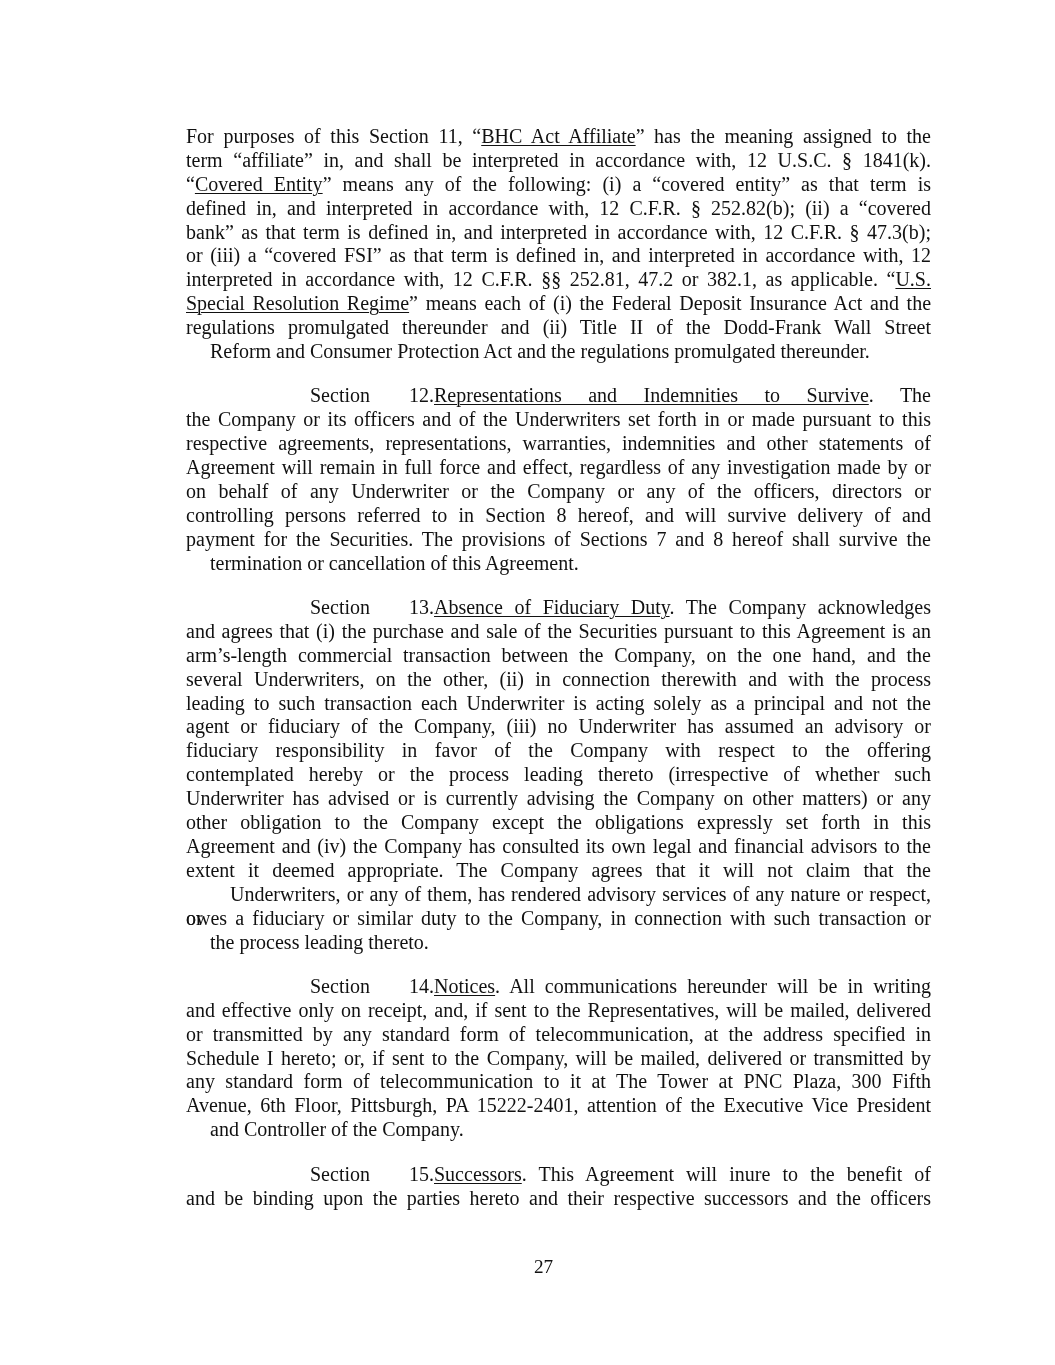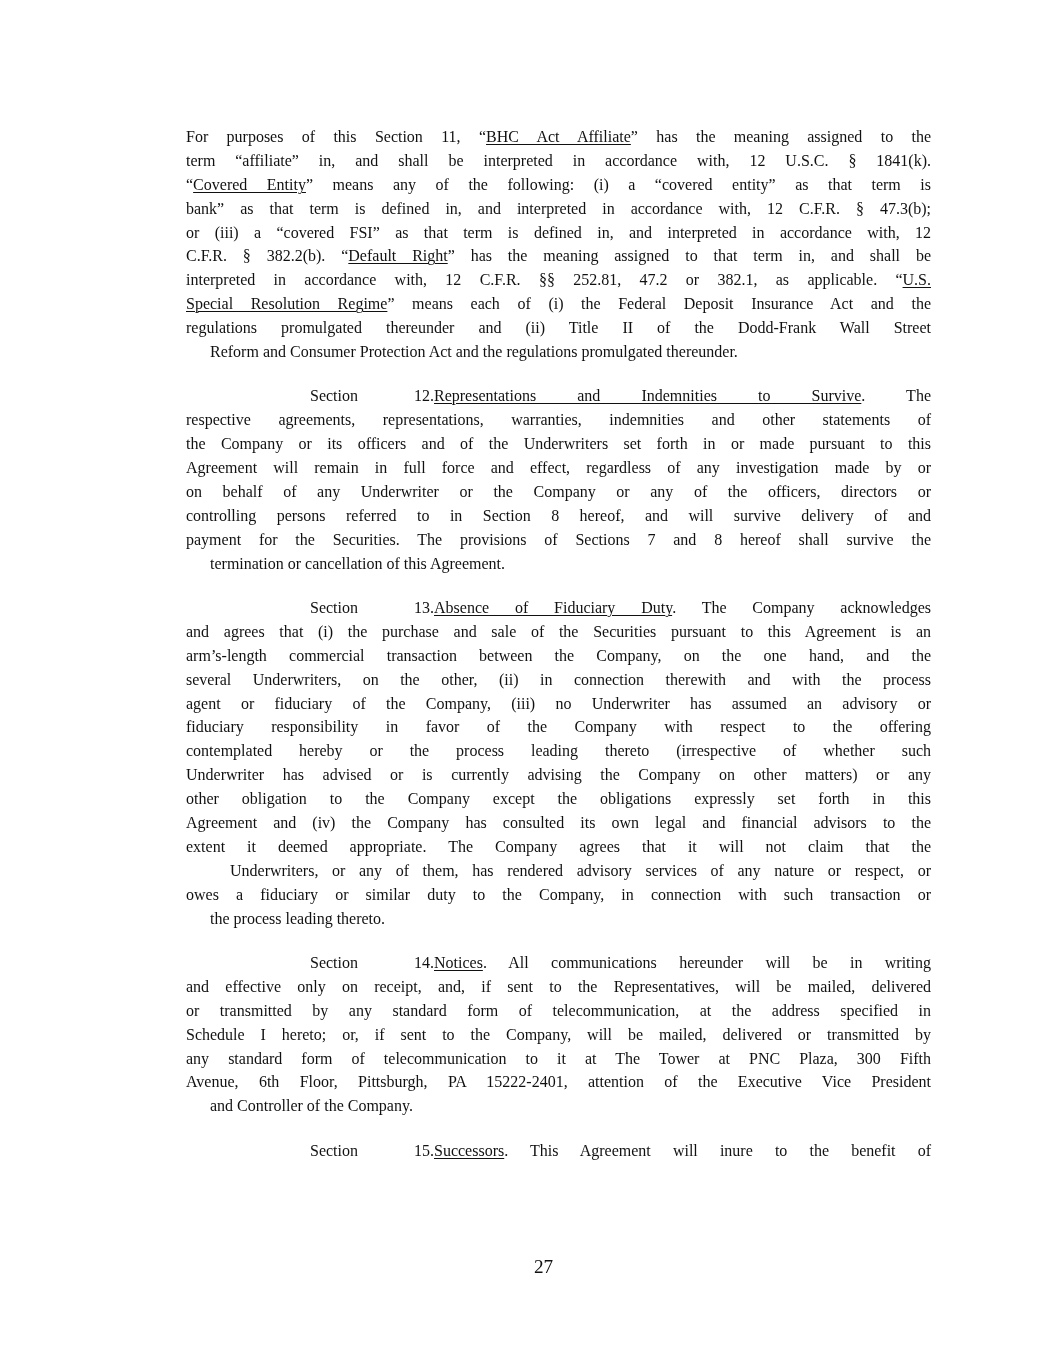--- a/index.html
+++ b/index.html
@@ -1,19 +1,19 @@
 <!DOCTYPE html>
 <html><head>
 <meta charset="utf-8">
 <style>
   html, body { margin: 0; padding: 0; background: #ffffff; }
   body { width: 1055px; height: 1365px; position: relative; overflow: hidden; }
   .page {
     position: absolute; left: 186px; top: 125px; width: 745px;
-    font-family: "Liberation Serif", serif; font-size: 16px; line-height: 23.9px;
+    font-family: "Liberation Serif", serif; font-size: 20px; line-height: 23.9px;
     color: #111111;
   }
   .para { margin: 0 0 20.5px 0; }
   .line { display: block; text-align: justify; text-align-last: justify; white-space: nowrap; height: 23.9px; }
   .line.last { text-align-last: left; margin-left: 24px; }
   .line > span { white-space: pre; }
   .u { text-decoration: underline; text-underline-offset: 2px; text-decoration-thickness: 1px; }
   .indent { padding-left: 124px; }
   .page-number {
     position: absolute; left: 16px; width: 1055px; top: 1256px; text-align: center;
@@ -22,43 +22,44 @@
   .sec-num { display: inline-block; width: 124px; }
 </style>
 </head>
 <body>
 
 <div class="page" id="page">
     <div class="para">
       <span class="line"><span style="white-space: normal;">For purposes of this Section 11, “</span><span class="u" style="white-space: normal;">BHC Act Affiliate</span><span style="white-space: normal;">” has the meaning assigned to the</span></span>
       <span class="line"><span style="white-space: normal;">term “affiliate” in, and shall be interpreted in accordance with, 12 U.S.C. § 1841(k).</span></span>
       <span class="line"><span style="white-space: normal;">“</span><span class="u" style="white-space: normal;">Covered Entity</span><span style="white-space: normal;">” means any of the following: (i) a “covered entity” as that term is</span></span>
+      <span class="line"><span style="white-space: normal;">defined in, and interpreted in accordance with, 12 C.F.R. § 252.82(b); (ii) a “covered</span></span>
       <span class="line"><span style="white-space: normal;">bank” as that term is defined in, and interpreted in accordance with, 12 C.F.R. § 47.3(b);</span></span>
       <span class="line"><span style="white-space: normal;">or (iii) a “covered FSI” as that term is defined in, and interpreted in accordance with, 12</span></span>
-      <span class="line"><span style="white-space: normal;">C.F.R. § 382.2(b). “</span><span class="u" style="white-space: normal;">Default Right</span><span style="white-space: normal;">” has the meaning assigned to that term in, and shall be</span></span>
       <span class="line"><span style="white-space: normal;">interpreted in accordance with, 12 C.F.R. §§ 252.81, 47.2 or 382.1, as applicable. “</span><span class="u" style="white-space: normal;">U.S.</span></span>
       <span class="line"><span class="u" style="white-space: normal;">Special Resolution Regime</span><span style="white-space: normal;">” means each of (i) the Federal Deposit Insurance Act and the</span></span>
       <span class="line"><span style="white-space: normal;">regulations promulgated thereunder and (ii) Title II of the Dodd-Frank Wall Street</span></span>
       <span class="line last"><span style="white-space: normal;">Reform and Consumer Protection Act and the regulations promulgated thereunder.</span></span>
     </div>
     <div class="para">
       <span class="line indent"><span class="sec-num">Section 12.</span><span class="u" style="white-space: normal;">Representations and Indemnities to Survive</span><span style="white-space: normal;">.    The</span></span>
+      <span class="line"><span style="white-space: normal;">the Company or its officers and of the Underwriters set forth in or made pursuant to this</span></span>
       <span class="line"><span style="white-space: normal;">respective agreements, representations, warranties, indemnities and other statements of</span></span>
-      <span class="line"><span style="white-space: normal;">the Company or its officers and of the Underwriters set forth in or made pursuant to this</span></span>
       <span class="line"><span style="white-space: normal;">Agreement will remain in full force and effect, regardless of any investigation made by or</span></span>
       <span class="line"><span style="white-space: normal;">on behalf of any Underwriter or the Company or any of the officers, directors or</span></span>
       <span class="line"><span style="white-space: normal;">controlling persons referred to in Section 8 hereof, and will survive delivery of and</span></span>
       <span class="line"><span style="white-space: normal;">payment for the Securities.  The provisions of Sections 7 and 8 hereof shall survive the</span></span>
       <span class="line last"><span style="white-space: normal;">termination or cancellation of this Agreement.</span></span>
     </div>
     <div class="para">
       <span class="line indent"><span class="sec-num">Section 13.</span><span class="u" style="white-space: normal;">Absence of Fiduciary Duty</span><span style="white-space: normal;">.  The Company acknowledges</span></span>
       <span class="line"><span style="white-space: normal;">and agrees that (i) the purchase and sale of the Securities pursuant to this Agreement is an</span></span>
       <span class="line"><span style="white-space: normal;">arm’s-length commercial transaction between the Company, on the one hand, and the</span></span>
       <span class="line"><span style="white-space: normal;">several Underwriters, on the other, (ii) in connection therewith and with the process</span></span>
+      <span class="line"><span style="white-space: normal;">leading to such transaction each Underwriter is acting solely as a principal and not the</span></span>
       <span class="line"><span style="white-space: normal;">agent or fiduciary of the Company, (iii) no Underwriter has assumed an advisory or</span></span>
       <span class="line"><span style="white-space: normal;">fiduciary responsibility in favor of the Company with respect to the offering</span></span>
       <span class="line"><span style="white-space: normal;">contemplated hereby or the process leading thereto (irrespective of whether such</span></span>
       <span class="line"><span style="white-space: normal;">Underwriter has advised or is currently advising the Company on other matters) or any</span></span>
       <span class="line"><span style="white-space: normal;">other obligation to the Company except the obligations expressly set forth in this</span></span>
       <span class="line"><span style="white-space: normal;">Agreement and (iv) the Company has consulted its own legal and financial advisors to the</span></span>
       <span class="line"><span style="white-space: normal;">extent it deemed appropriate.  The Company agrees that it will not claim that the</span></span>
       <span class="line"><span style="white-space: normal; margin-left: 44px;">Underwriters, or any of them, has rendered advisory services of any nature or respect, or</span></span>
       <span class="line"><span style="white-space: normal;">owes a fiduciary or similar duty to the Company, in connection with such transaction or</span></span>
       <span class="line last"><span style="white-space: normal;">the process leading thereto.</span></span>
@@ -67,15 +68,16 @@
       <span class="line indent"><span class="sec-num">Section 14.</span><span class="u" style="white-space: normal;">Notices</span><span style="white-space: normal;">.  All communications hereunder will be in writing</span></span>
       <span class="line"><span style="white-space: normal;">and effective only on receipt, and, if sent to the Representatives, will be mailed, delivered</span></span>
       <span class="line"><span style="white-space: normal;">or transmitted by any standard form of telecommunication, at the address specified in</span></span>
       <span class="line"><span style="white-space: normal;">Schedule I hereto; or, if sent to the Company, will be mailed, delivered or transmitted by</span></span>
       <span class="line"><span style="white-space: normal;">any standard form of telecommunication to it at The Tower at PNC Plaza, 300 Fifth</span></span>
       <span class="line"><span style="white-space: normal;">Avenue, 6th Floor, Pittsburgh, PA 15222-2401, attention of the Executive Vice President</span></span>
       <span class="line last"><span style="white-space: normal;">and Controller of the Company.</span></span>
     </div>
     <div class="para">
       <span class="line indent"><span class="sec-num">Section 15.</span><span class="u" style="white-space: normal;">Successors</span><span style="white-space: normal;">.  This Agreement will inure to the benefit of</span></span>
+      <span class="line"><span style="white-space: normal;">and be binding upon the parties hereto and their respective successors and the officers</span></span>
     </div>
   </div>
 <div class="page-number">27</div>
 
 </body></html>

